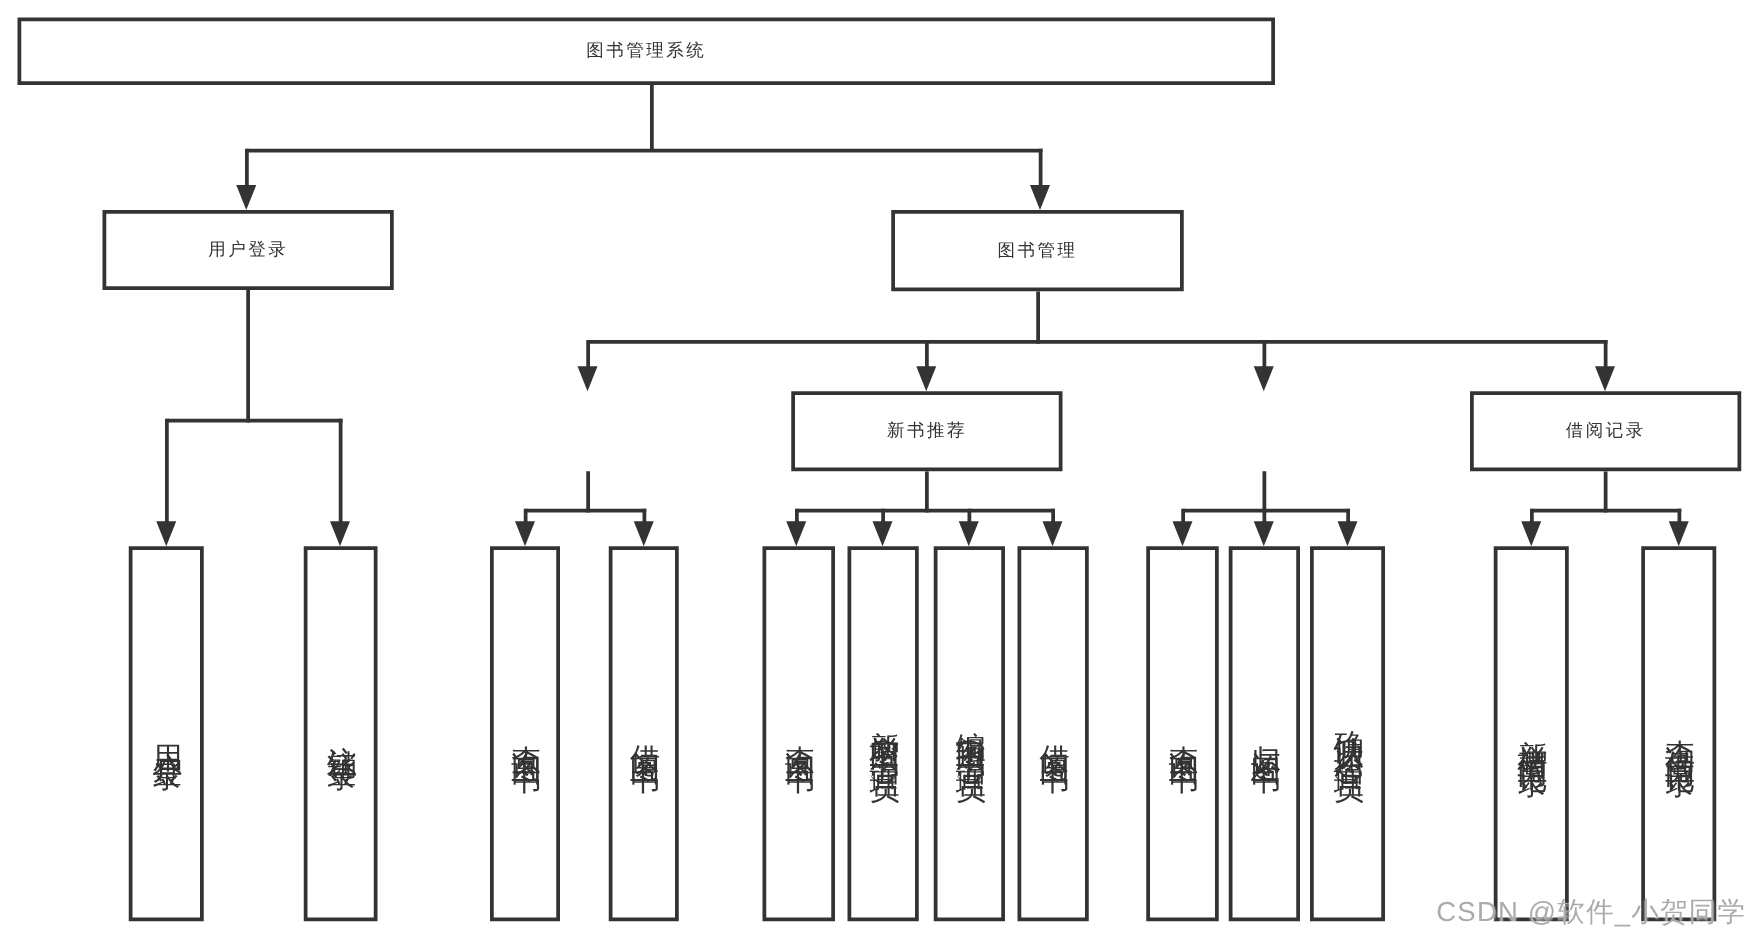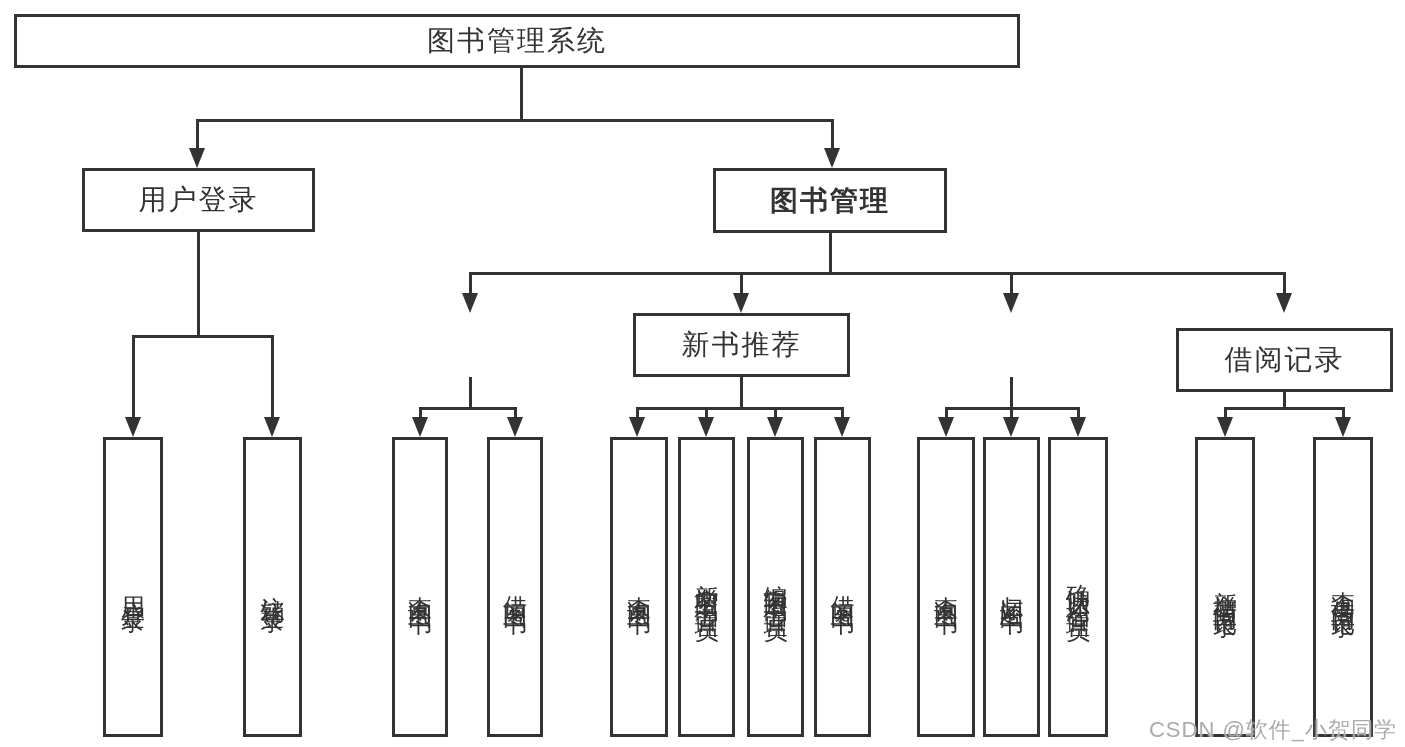--- a/index.html
+++ b/index.html
@@ -14,21 +14,21 @@
   }
   .hbox, .vbox {
     position: absolute;
     border: 3px solid #333333;
     background: #ffffff;
     display: flex;
     align-items: center;
     justify-content: center;
   }
   .hbox .hlabel {
-    font-size: 28px;
+    font-size: 14px;
     color: #333333;
     letter-spacing: 2px;
     white-space: nowrap;
   }
   .vbox { top: 437px; height: 300px; }
   .vbox .vtext {
     writing-mode: vertical-rl;
     text-orientation: mixed;
     font-size: 24px;
     color: #333333;
@@ -117,28 +117,28 @@
       <div class="arrow" style="left: 1335px; top: 417px;"></div>
     </div>
 
   <div class="hbox" style="left:14px; top:14px; width:1006px; height:54px;">
     <span class="hlabel">图书管理系统</span>
   </div>
 
   <div class="hbox" style="left:82px; top:168px; width:233px; height:64px;">
     <span class="hlabel">用户登录</span>
   </div>
-  <div class="hbox" style="left:713px; top:168px; width:234px; height:65px;font-weight:bold;">
+  <div class="hbox" style="left:713px; top:168px; width:234px; height:65px;">
     <span class="hlabel">图书管理</span>
   </div>
 
   <div class="hbox" style="left:633px; top:313px; width:217px; height:64px;">
     <span class="hlabel">新书推荐</span>
   </div>
-  <div class="hbox" style="left:1176px; top:313px; width:217px; height:64px;margin-top:15px;">
+  <div class="hbox" style="left:1176px; top:313px; width:217px; height:64px;">
     <span class="hlabel">借阅记录</span>
   </div>
 
   <div class="vbox" style="left:103px; width:60px;">
     <span class="vtext">用户登录</span>
   </div>
   <div class="vbox" style="left:243px; width:59px;">
     <span class="vtext">注销登录</span>
   </div>
 

